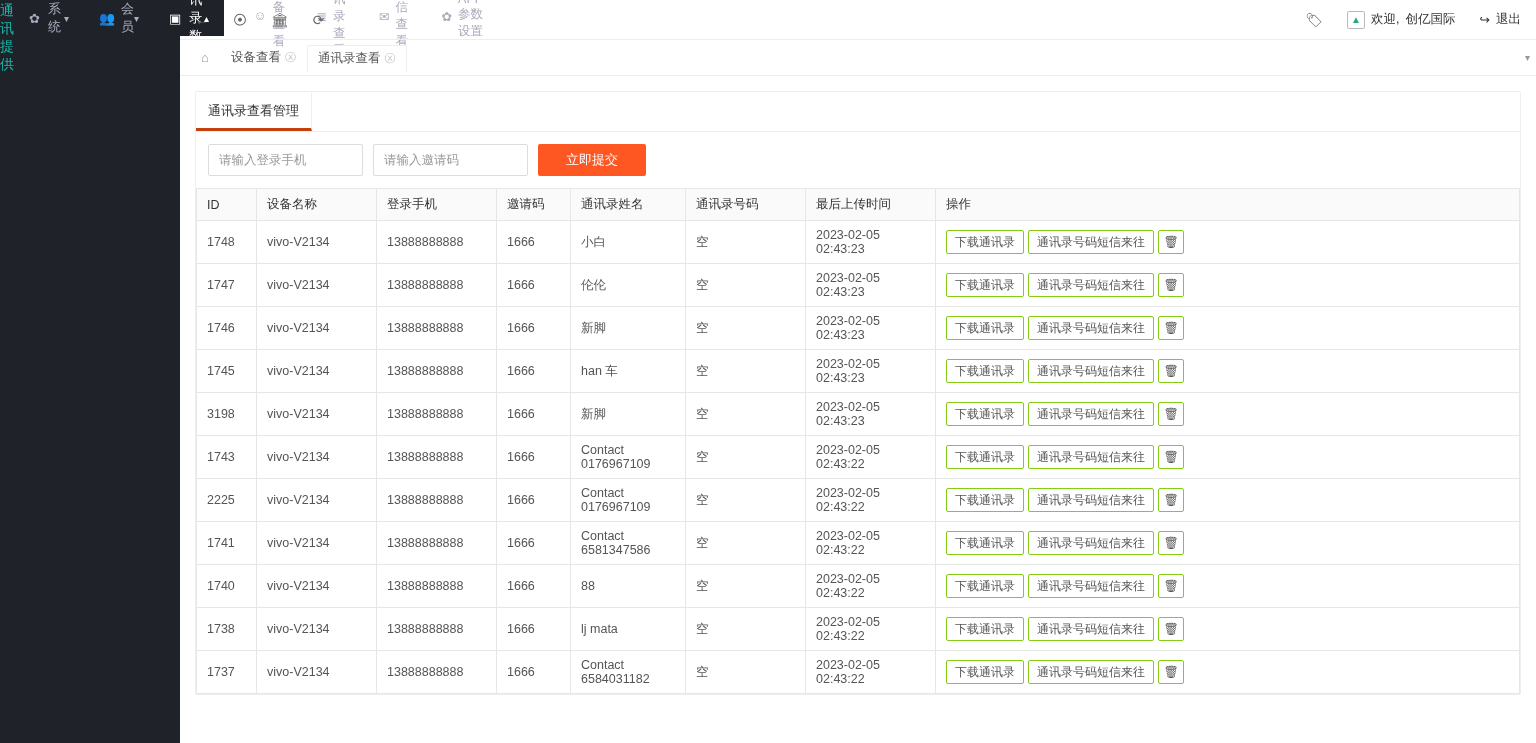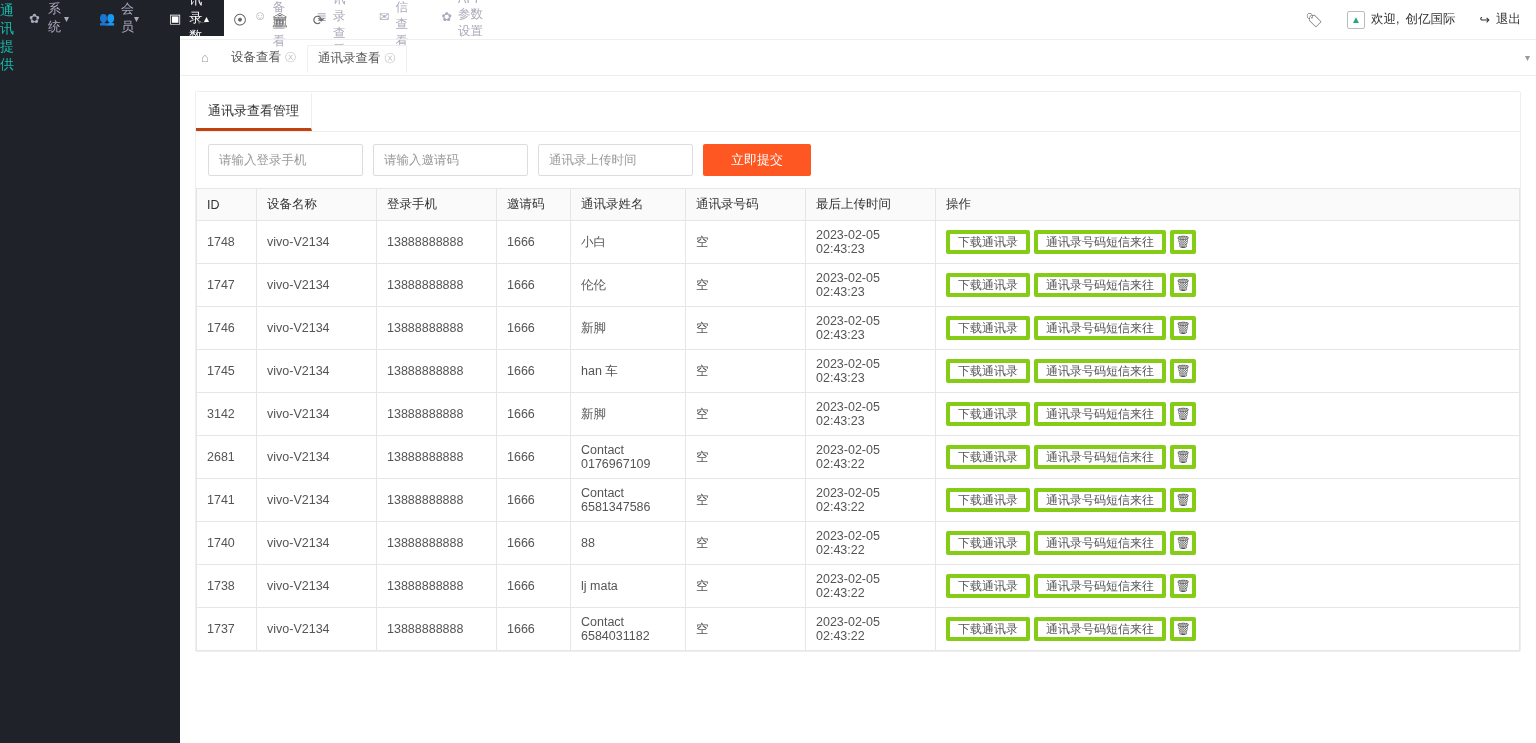--- a/index.html
+++ b/index.html
@@ -38,21 +38,21 @@
   .filters { display:flex; gap:10px; align-items:center; padding:12px; }
   .inp { height:32px; border:1px solid #ddd; border-radius:2px; padding:0 10px; font-size:12.5px; outline:none; width:155px; color:#333; }
   .inp::placeholder { color:#999; }
   .inp.wide { width:155px; }
   .btn-submit { height:32px; padding:0 28px; background:#FF5722; color:#fff; border:none; border-radius:2px; font-size:13px; cursor:pointer; }
 
   table { width:100%; border-collapse: collapse; }
   th, td { border:1px solid #e6e6e6; padding:7px 10px; font-size:12.5px; text-align:left; color:#555; }
   th { background:#fafafa; font-weight:500; color:#333; }
   .row-actions { display:flex; gap:4px; align-items:center; }
-  .btn-sm { height:24px; padding:0 8px; border:4px solid #84cc16; background:#fff; color:#555; font-size:12px; border-radius:2px; cursor:pointer; display:inline-flex; align-items:center; }
+  .btn-sm { height:24px; padding:0 8px; border:1px solid #84cc16; background:#fff; color:#555; font-size:12px; border-radius:2px; cursor:pointer; display:inline-flex; align-items:center; }
   .btn-sm.icon { width:26px; justify-content:center; padding:0; }
 
   .col-id{width:60px}.col-dev{width:120px}.col-phone{width:120px}.col-code{width:74px}.col-name{width:115px}.col-num{width:120px}.col-time{width:130px}
 </style>
 </head>
 <body>
 
 <aside class="sidebar">
   <div class="brand">完美通讯提供</div>
 
@@ -135,21 +135,20 @@
 
   <div class="content">
     <div class="card">
       <div class="card-title-wrap">
         <div class="card-title">通讯录查看管理</div>
       </div>
 
       <div class="filters">
         <input class="inp" placeholder="请输入登录手机" style="">
         <input class="inp" placeholder="请输入邀请码" style="">
-        <input class="inp wide" placeholder="通讯录上传时间" style="">
         <button class="btn-submit">立即提交</button>
       </div>
 
       <table>
         <thead>
           <tr>
             <th class="col-id">ID</th>
             <th class="col-dev">设备名称</th>
             <th class="col-phone">登录手机</th>
             <th class="col-code">邀请码</th>
@@ -226,39 +225,57 @@
                 <div class="row-actions">
                   <button class="btn-sm">下载通讯录</button>
                   <button class="btn-sm">通讯录号码短信来往</button>
                   <button class="btn-sm icon">
                     <span>🗑</span>
                   </button>
                 </div>
               </td>
             </tr>
             <tr>
-              <td>3142</td>
+              <td>3198</td>
               <td>vivo-V2134</td>
               <td>13888888888</td>
               <td>1666</td>
               <td>新脚</td>
               <td>空</td>
               <td>2023-02-05 02:43:23</td>
               <td>
                 <div class="row-actions">
                   <button class="btn-sm">下载通讯录</button>
                   <button class="btn-sm">通讯录号码短信来往</button>
                   <button class="btn-sm icon">
                     <span>🗑</span>
                   </button>
                 </div>
               </td>
             </tr>
             <tr>
-              <td>2681</td>
+              <td>1743</td>
+              <td>vivo-V2134</td>
+              <td>13888888888</td>
+              <td>1666</td>
+              <td>Contact 0176967109</td>
+              <td>空</td>
+              <td>2023-02-05 02:43:22</td>
+              <td>
+                <div class="row-actions">
+                  <button class="btn-sm">下载通讯录</button>
+                  <button class="btn-sm">通讯录号码短信来往</button>
+                  <button class="btn-sm icon">
+                    <span>🗑</span>
+                  </button>
+                </div>
+              </td>
+            </tr>
+            <tr>
+              <td>2225</td>
               <td>vivo-V2134</td>
               <td>13888888888</td>
               <td>1666</td>
               <td>Contact 0176967109</td>
               <td>空</td>
               <td>2023-02-05 02:43:22</td>
               <td>
                 <div class="row-actions">
                   <button class="btn-sm">下载通讯录</button>
                   <button class="btn-sm">通讯录号码短信来往</button>

